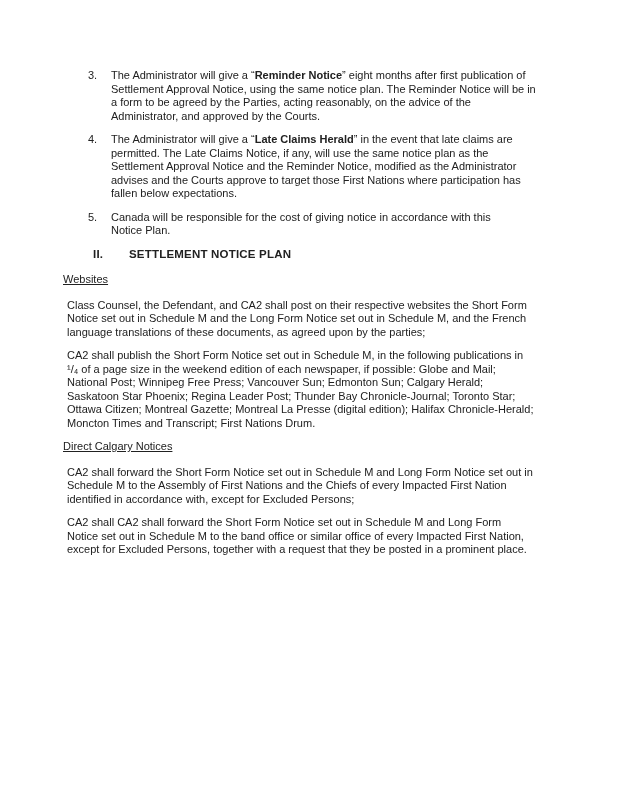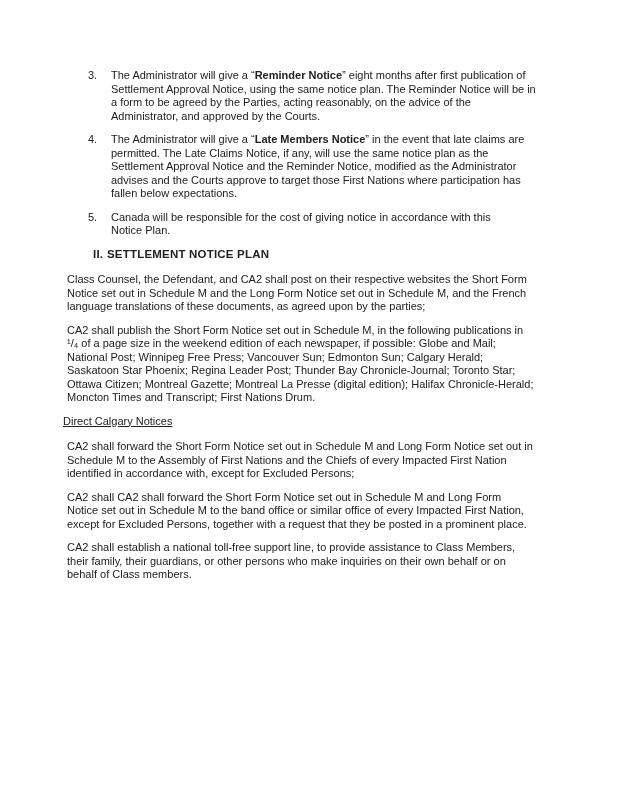--- a/index.html
+++ b/index.html
@@ -37,21 +37,21 @@
   }
   .main-heading {
     font-weight: bold;
     font-size: 11.5px;
     letter-spacing: 0.2px;
     padding-left: 30px;
     margin: 0 0 12px 0;
   }
   .main-heading .roman {
     display: inline-block;
-    width: 14px;
+    width: 36px;
   }
   .sub-heading {
     text-decoration: underline;
     margin: 0 0 12px 0;
   }
   p.para {
     white-space: pre-line;
     margin: 0 0 10px 4px;
     max-width: 555px;
   }
@@ -64,38 +64,39 @@
   <div class="numbered-item">
     <span class="item-number">3.</span>
     <div class="item-body"><span>The Administrator will give a “</span><b>Reminder Notice</b><span>” eight months after first publication of
 Settlement Approval Notice, using the same notice plan. The Reminder Notice will be in
 a form to be agreed by the Parties, acting reasonably, on the advice of the
 Administrator, and approved by the Courts.</span></div>
   </div>
 
   <div class="numbered-item">
     <span class="item-number">4.</span>
-    <div class="item-body"><span>The Administrator will give a “</span><b>Late Members Notice</b><span>” in the event that late claims are
+    <div class="item-body"><span>The Administrator will give a “</span><b>Late Claims Herald</b><span>” in the event that late claims are
 permitted. The Late Claims Notice, if any, will use the same notice plan as the
 Settlement Approval Notice and the Reminder Notice, modified as the Administrator
 advises and the Courts approve to target those First Nations where participation has
 fallen below expectations.</span></div>
   </div>
 
   <div class="numbered-item">
     <span class="item-number">5.</span>
     <div class="item-body"><span>Canada will be responsible for the cost of giving notice in accordance with this
 Notice Plan.</span></div>
   </div>
 
   <div class="main-heading">
     <span class="roman">II.</span><span class="title">SETTLEMENT NOTICE PLAN</span>
   </div>
 
   <div class="section">
+    <div class="sub-heading">Websites</div>
     <p class="para">Class Counsel, the Defendant, and CA2 shall post on their respective websites the Short Form
 Notice set out in Schedule M and the Long Form Notice set out in Schedule M, and the French
 language translations of these documents, as agreed upon by the parties;</p>
   </div>
 
   <div class="section">
     <p class="para">CA2 shall publish the Short Form Notice set out in Schedule M, in the following publications in
 ¹/₄ of a page size in the weekend edition of each newspaper, if possible: Globe and Mail;
 National Post; Winnipeg Free Press; Vancouver Sun; Edmonton Sun; Calgary Herald;
 Saskatoon Star Phoenix; Regina Leader Post; Thunder Bay Chronicle-Journal; Toronto Star;
@@ -107,18 +108,15 @@
     <div class="sub-heading">Direct Calgary Notices</div>
     <p class="para">CA2 shall forward the Short Form Notice set out in Schedule M and Long Form Notice set out in
 Schedule M to the Assembly of First Nations and the Chiefs of every Impacted First Nation
 identified in accordance with, except for Excluded Persons;</p>
     <p class="para">CA2 shall CA2 shall forward the Short Form Notice set out in Schedule M and Long Form
 Notice set out in Schedule M to the band office or similar office of every Impacted First Nation,
 except for Excluded Persons, together with a request that they be posted in a prominent place.</p>
   </div>
 
   <div class="section">
-    <p class="para">CA2 shall establish a national toll-free support line, to provide assistance to Class Members,
-their family, their guardians, or other persons who make inquiries on their own behalf or on
-behalf of Class members.</p>
   </div>
 
 </div>
 
 </body></html>

